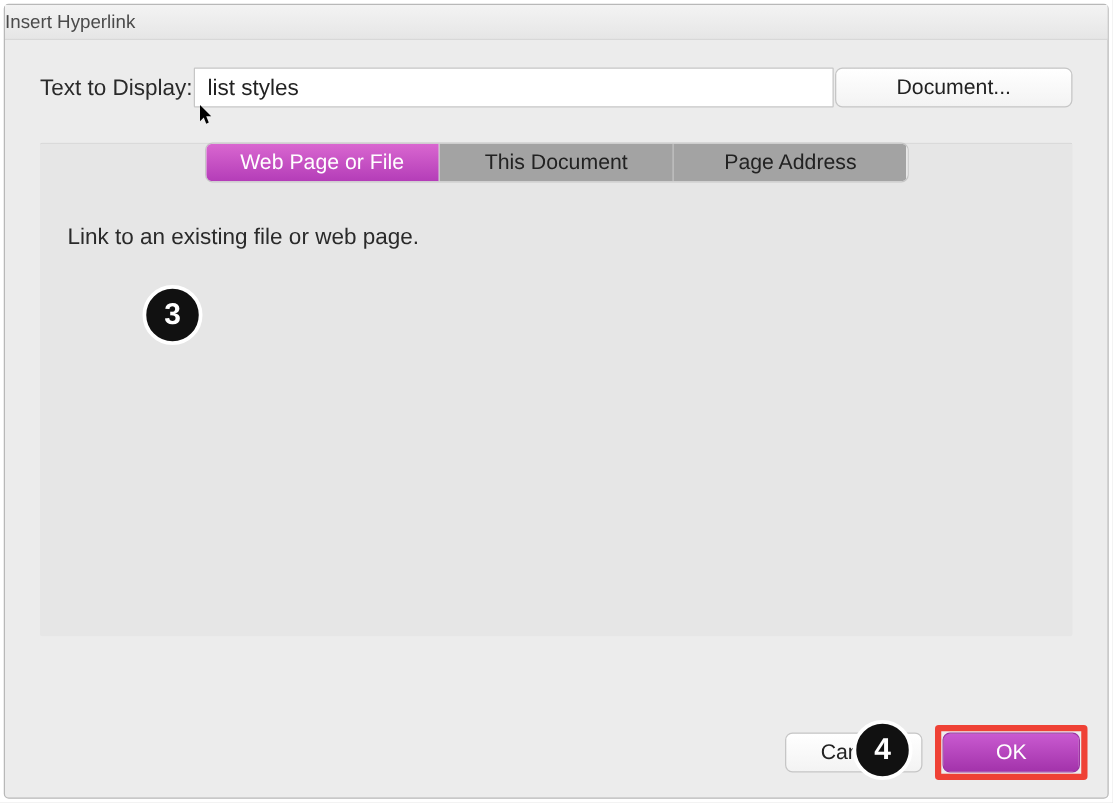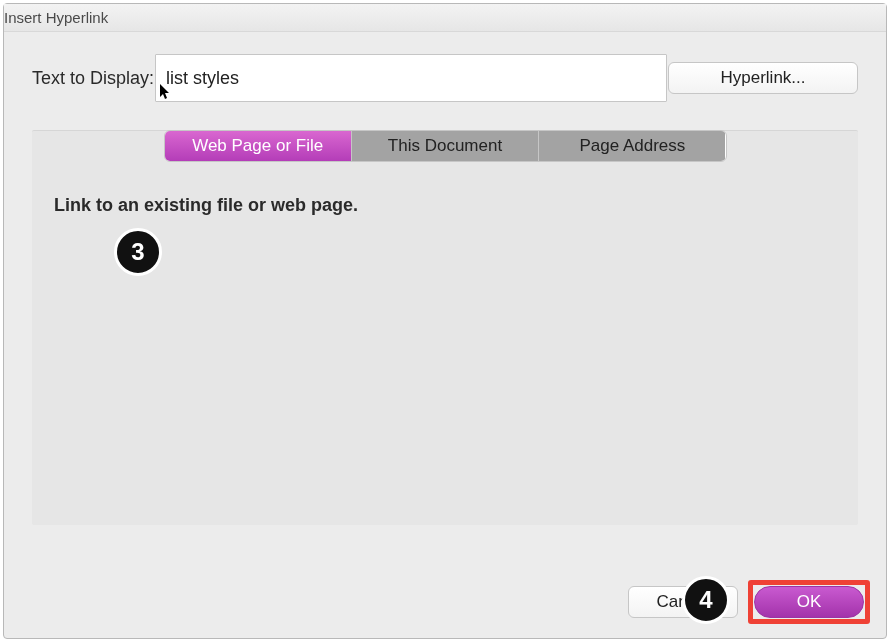--- a/index.html
+++ b/index.html
@@ -50,21 +50,21 @@
     .cursor {
       position: absolute;
       left: 128px;
       top: 30px;
       font-size: 13px;
       color: #000;
       pointer-events: none;
     }
     .text-input {
       flex: 1;
-      height: 48px;
+      height: 32px;
       border: 1px solid #c6c6c6;
       background: #fff;
       font-size: 18px;
       padding: 0 10px;
       color: #222;
       outline: none;
       border-radius: 1px;
     }
     .btn {
       height: 32px;
@@ -117,21 +117,20 @@
     }
     .tab.active {
       background: linear-gradient(#d967d0, #b43db8);
       color: #fff;
     }
     .instruction {
       font-size: 18px;
       color: #2a2a2a;
       margin-top: 4px;
       margin-bottom: 18px;
-      font-weight: bold;
     }
     .address-row {
       display: flex;
       align-items: center;
       gap: 10px;
       position: relative;
     }
     .address-label {
       font-size: 18px;
       color: #2a2a2a;
@@ -187,21 +186,21 @@
       top: -6px;
       bottom: -6px;
       border: 5px solid #ef4135;
       border-radius: 3px;
       pointer-events: none;
     }
     .ok-btn {
       width: 110px;
       height: 32px;
       border: 1px solid #9c34a3;
-      border-radius: 16px;
+      border-radius: 6px;
       background: linear-gradient(#c95ad0, #a333ab);
       color: #fff;
       font-size: 17px;
       cursor: pointer;
     }
     .callout {
       position: absolute;
       width: 48px;
       height: 48px;
       border-radius: 50%;
@@ -230,21 +229,21 @@
 
 <div class="dialog">
   <div class="titlebar">
     <span>Insert Hyperlink</span>
   </div>
 
   <div class="content">
     <div class="row-text-display">
       <span class="label-text-display">Text to Display:</span>
       <input type="text" class="text-input" value="list styles" style="">
-      <button class="btn screentip-btn">Hyperlink...</button>
+      <button class="btn screentip-btn">Document...</button>
       <span class="cursor"><svg width="12" height="16" viewBox="0 0 12 16">
             <path d="M0 0 L0 13 L3 10 L5 15 L7 14 L5 9 L9 9 Z" fill="#000"></path>
           </svg></span>
     </div>
 
     <div class="tab-section">
       <div class="tab-bar">
         <div class="tab active">Web Page or File</div>
         <div class="tab">This Document</div>
         <div class="tab">Page Address</div>

